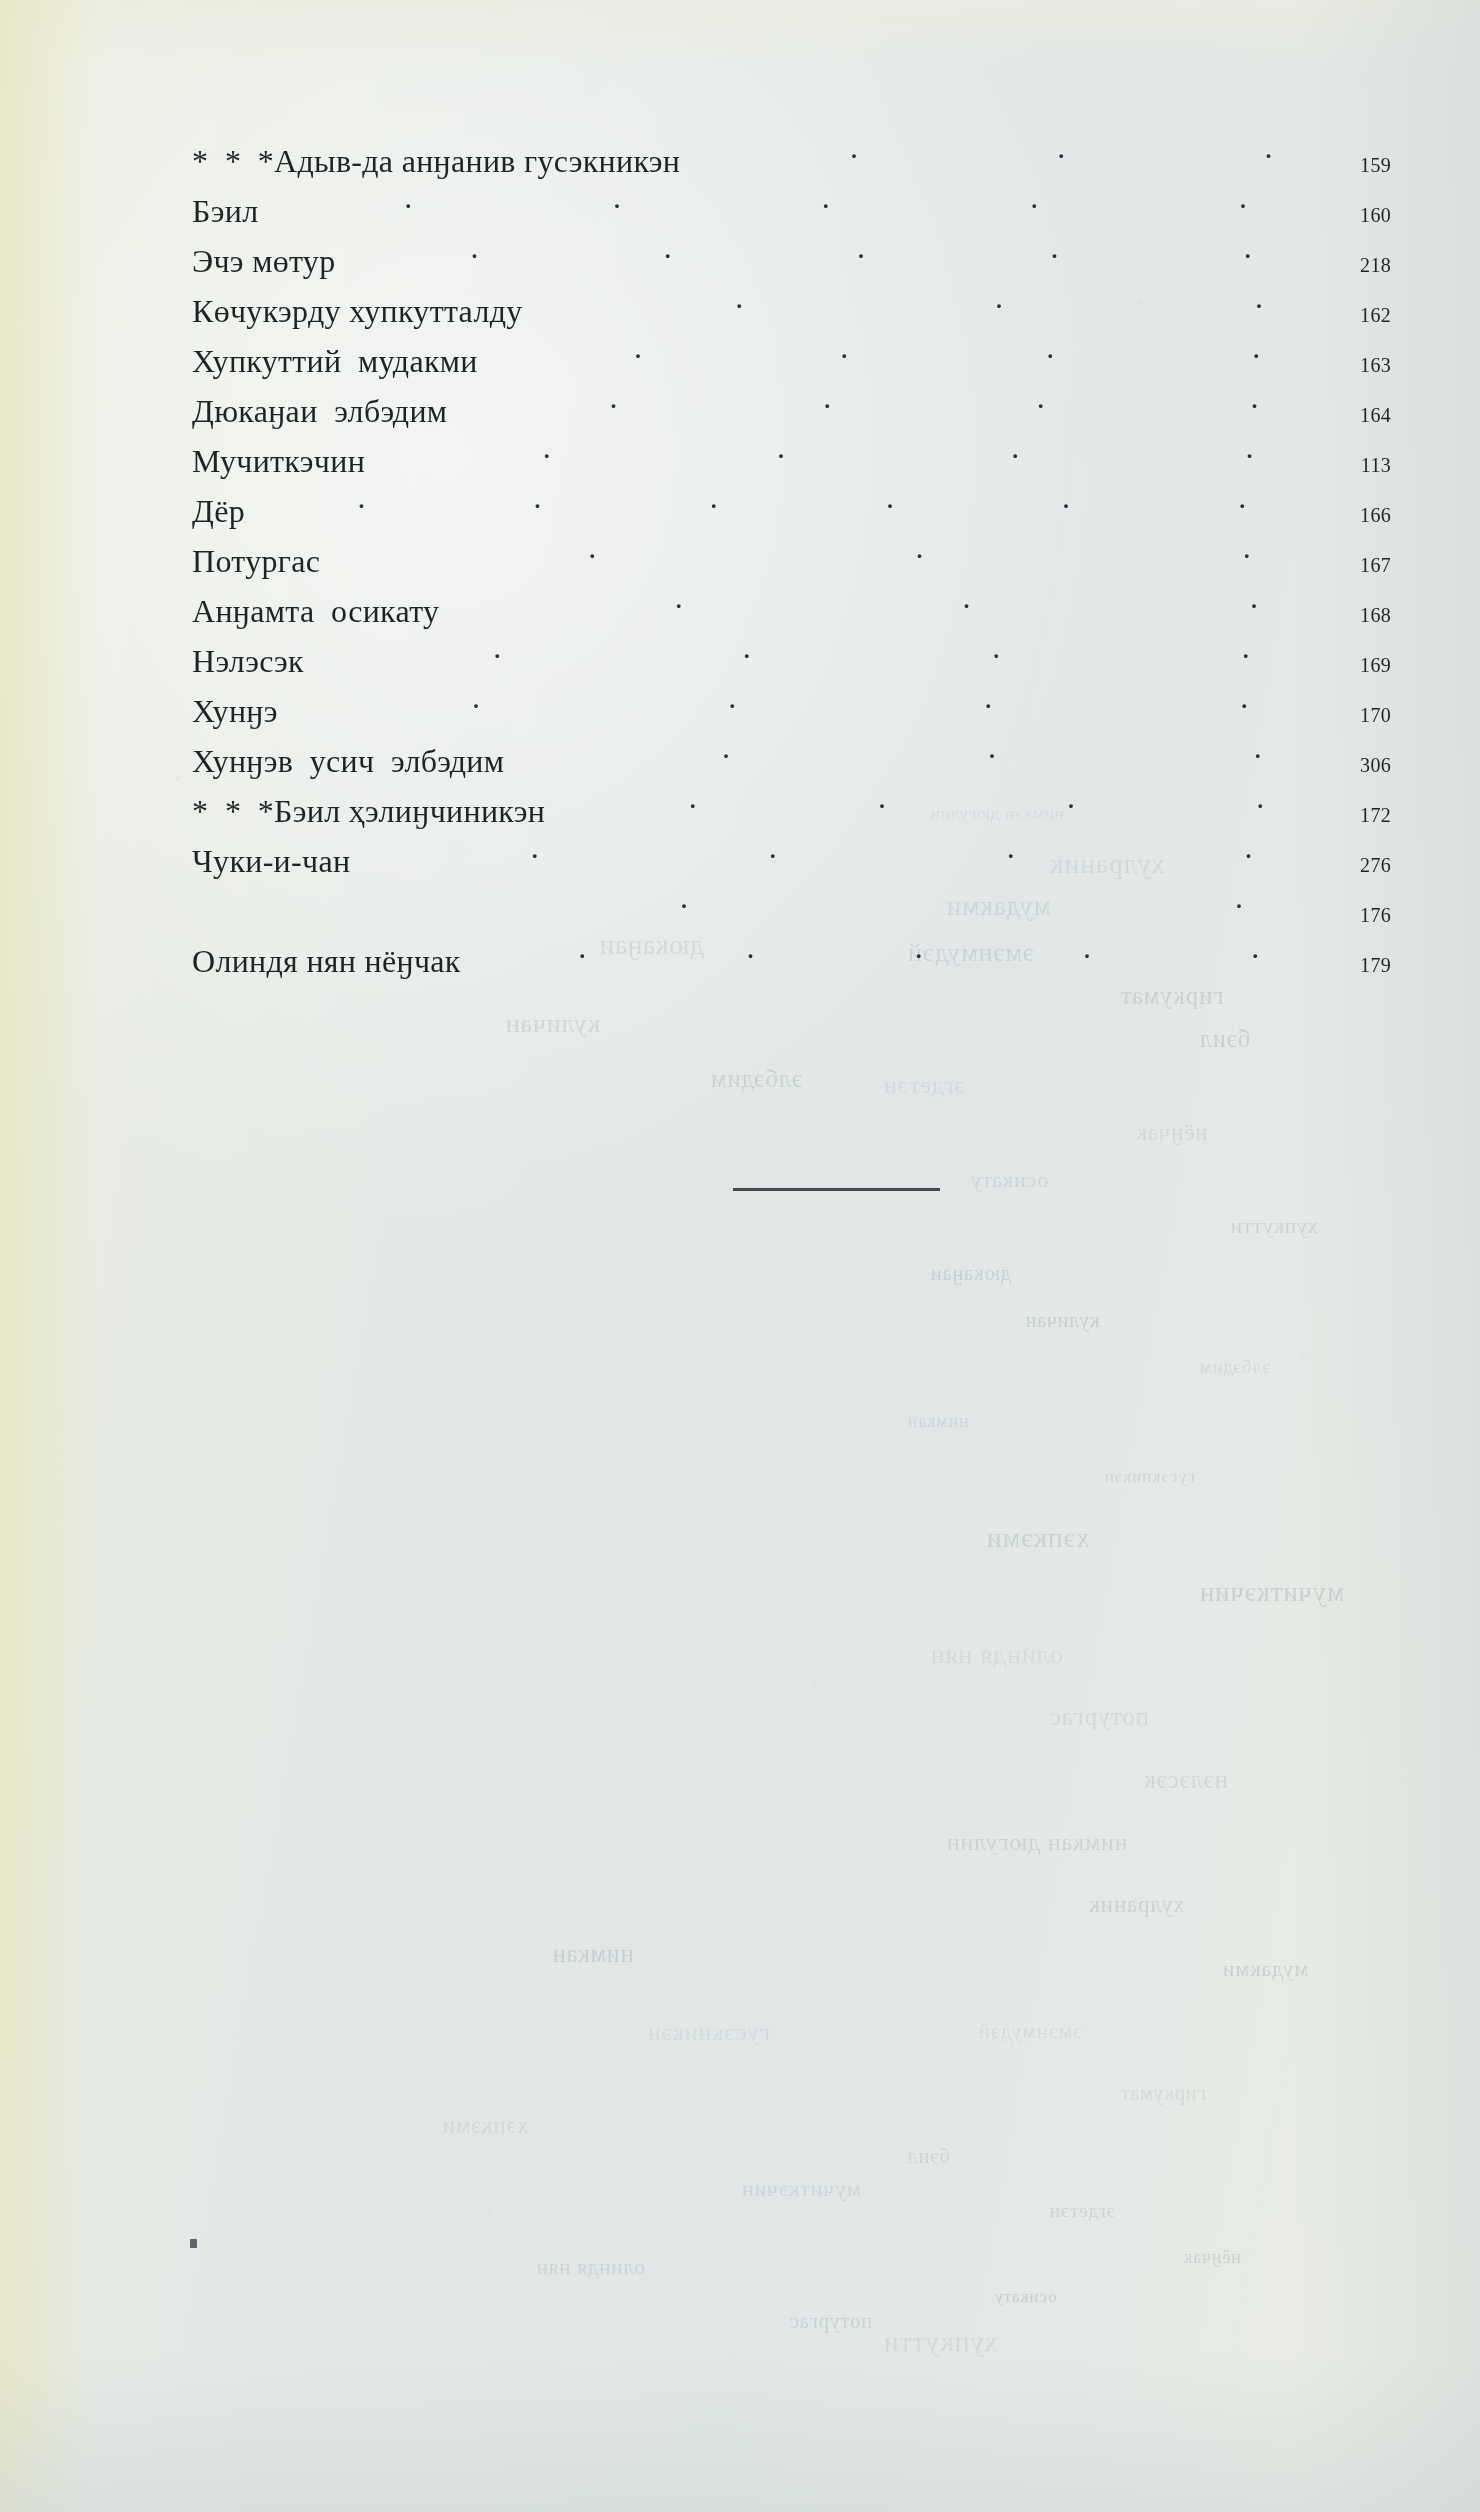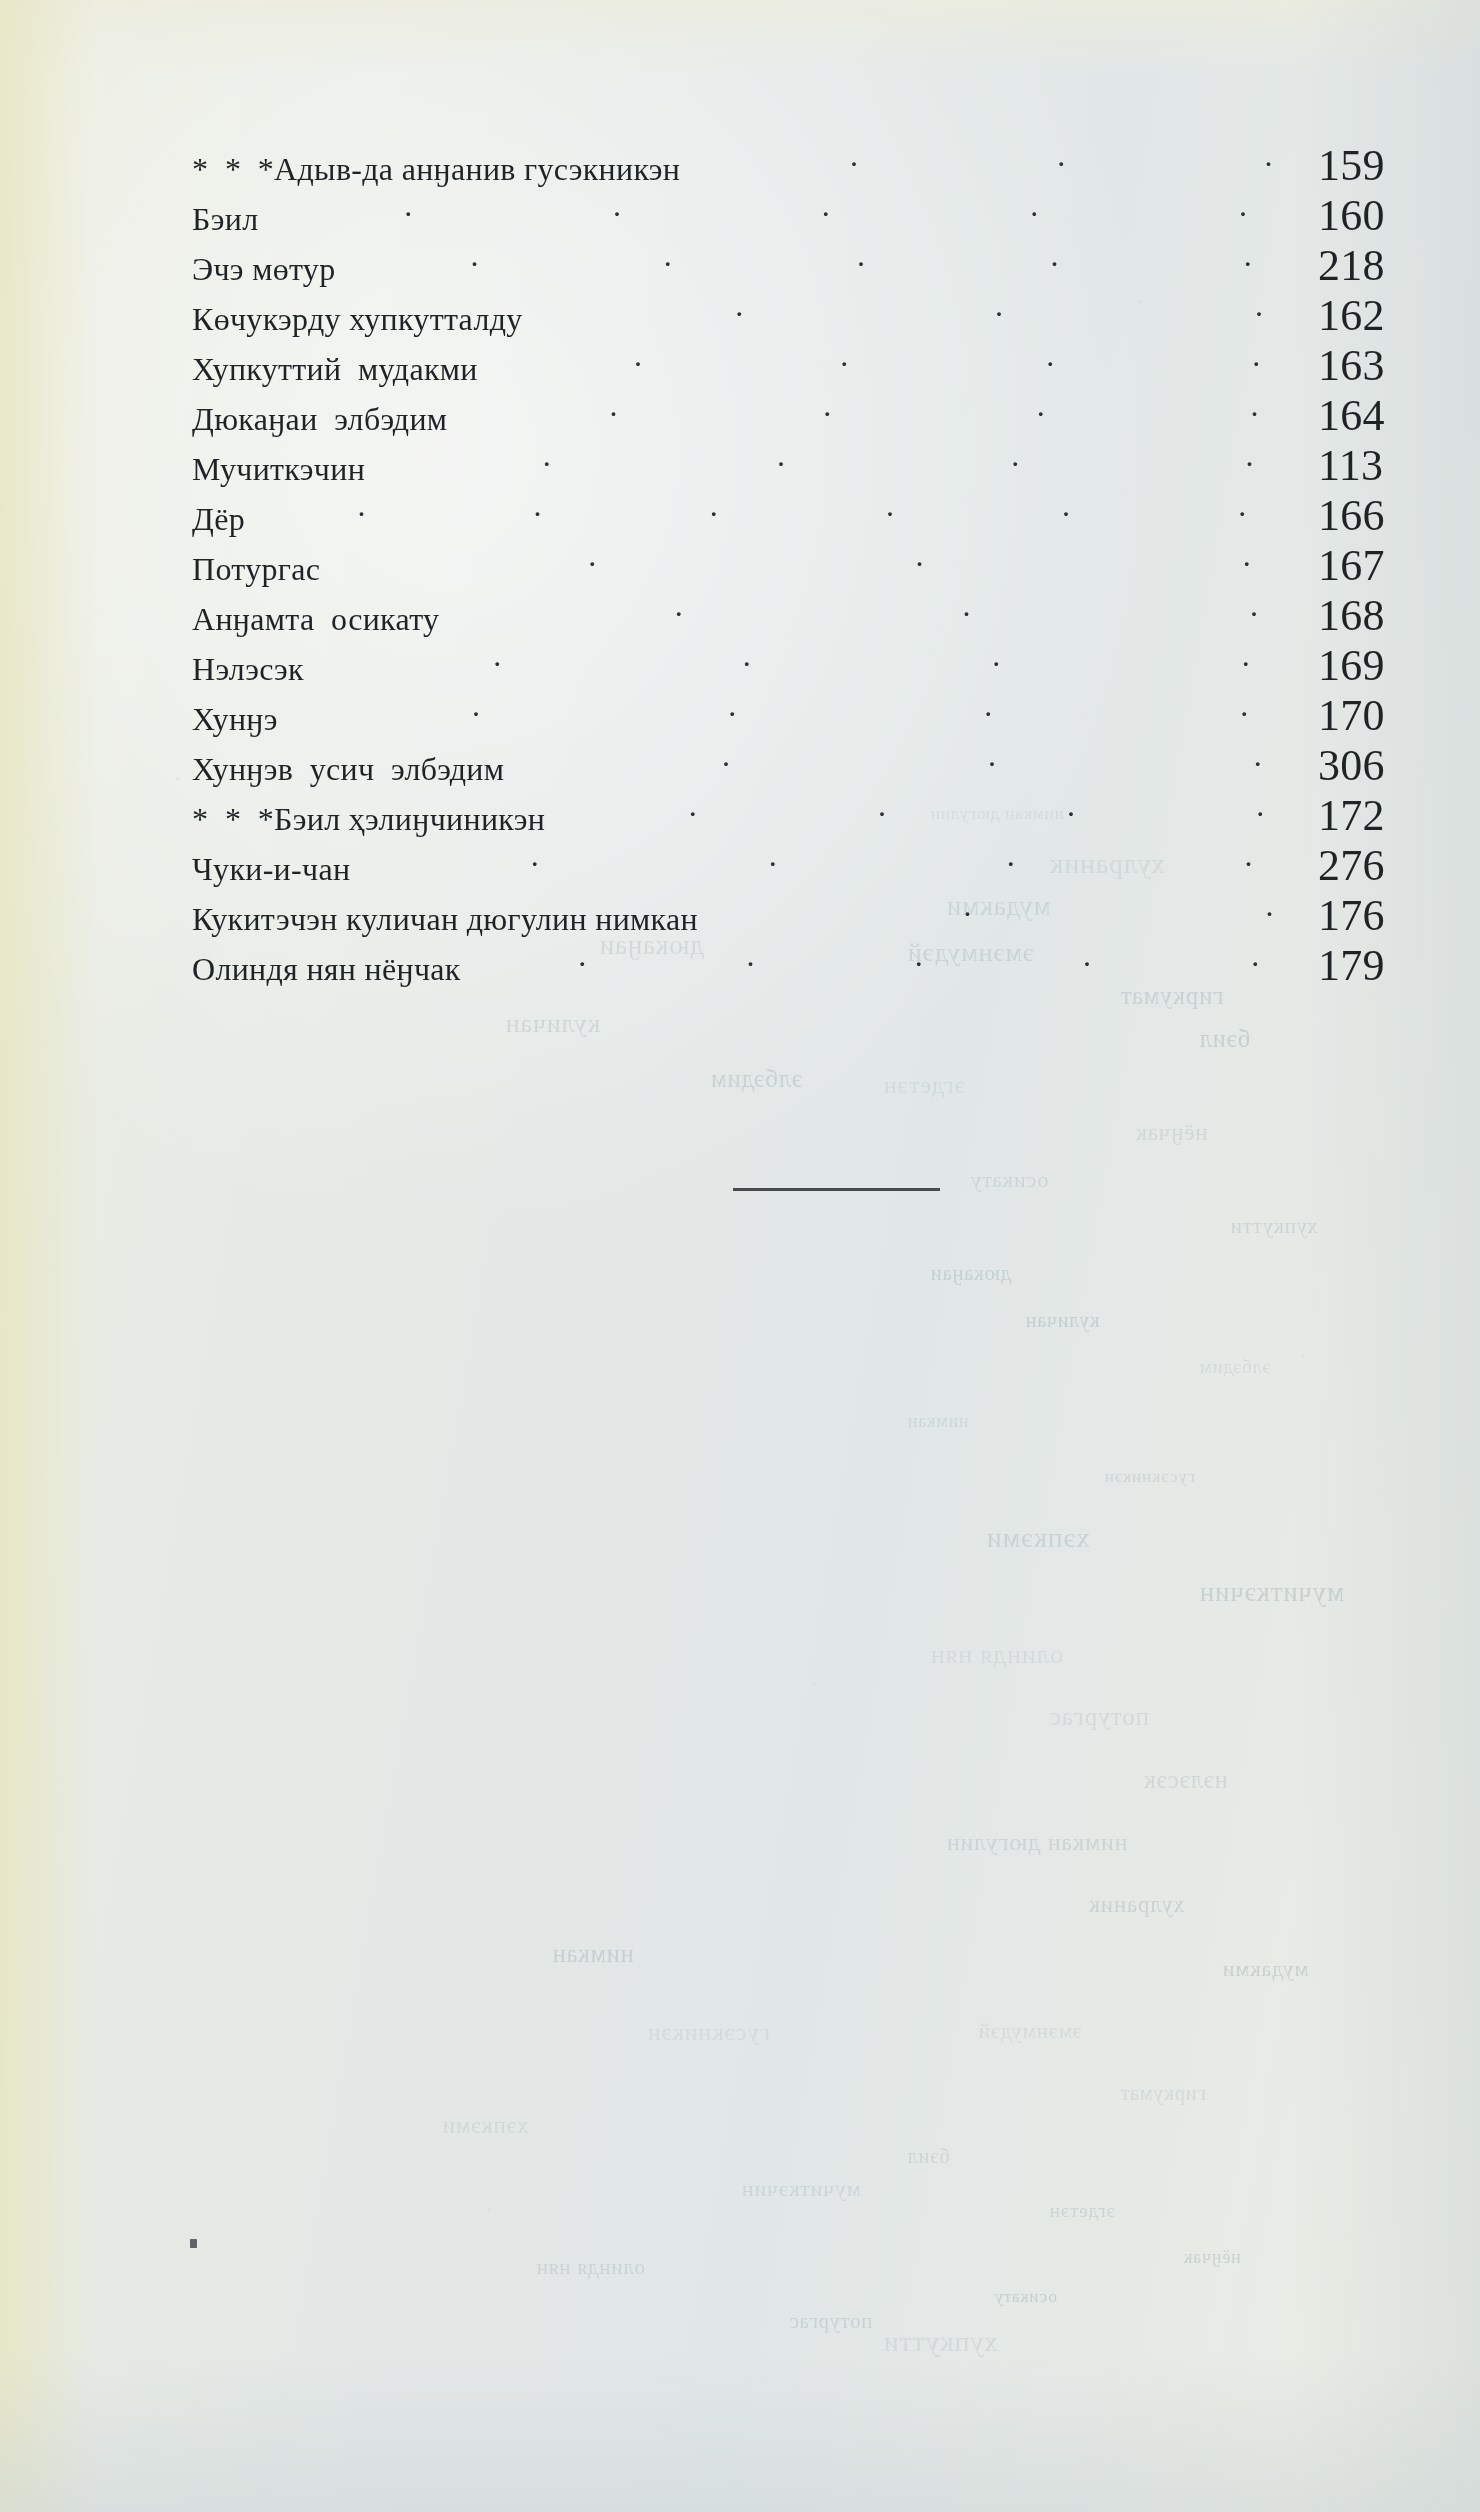--- a/index.html
+++ b/index.html
@@ -94,22 +94,22 @@
   }
   .toc-leader span {
     position: absolute;
     bottom: 6.3px;
     font-size: 32px;
     color: #2b3034;
   }
   .toc-page {
     flex: 0 0 auto;
     width: 73px;
-    text-align: left;
-    font-size: 44px;
+    text-align: right;
+    font-size: 20px;
     color: #1e2326;
     white-space: pre;
   }
 
   
   .rule {
     position: absolute;
     left: 733px;
     top: 1188px;
     width: 207px;
@@ -340,21 +340,20 @@
         <span class="toc-title">Чуки-и-чан</span>
         <span class="toc-leader">
           <span style="right: 6%;">.</span>
           <span style="right: 31%;">.</span>
           <span style="right: 56%;">.</span>
           <span style="right: 81%;">.</span>
         </span>
         <span class="toc-page">276</span>
       </div>
       <div class="toc-row">
-        <span class="toc-title">Кукитэчэн куличан дюгулин нимкан</span>
         <span class="toc-leader">
           <span style="right: 6%;">.</span>
           <span style="right: 56%;">.</span>
         </span>
         <span class="toc-page">176</span>
       </div>
       <div class="toc-row">
         <span class="toc-title">Олиндя нян нёӈчак</span>
         <span class="toc-leader">
           <span style="right: 6%;">.</span>

